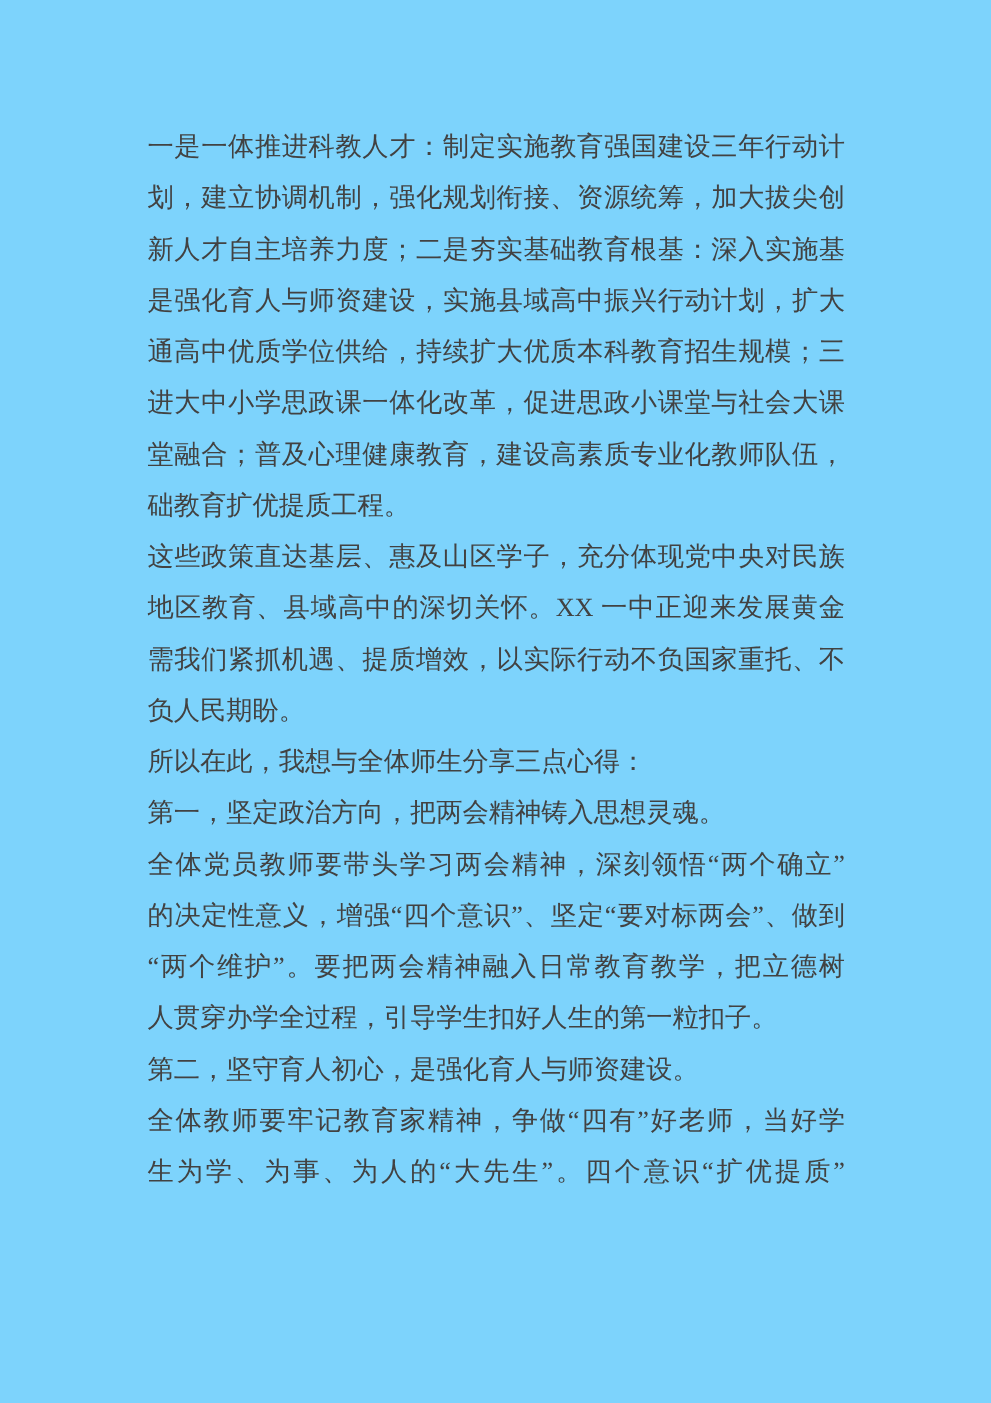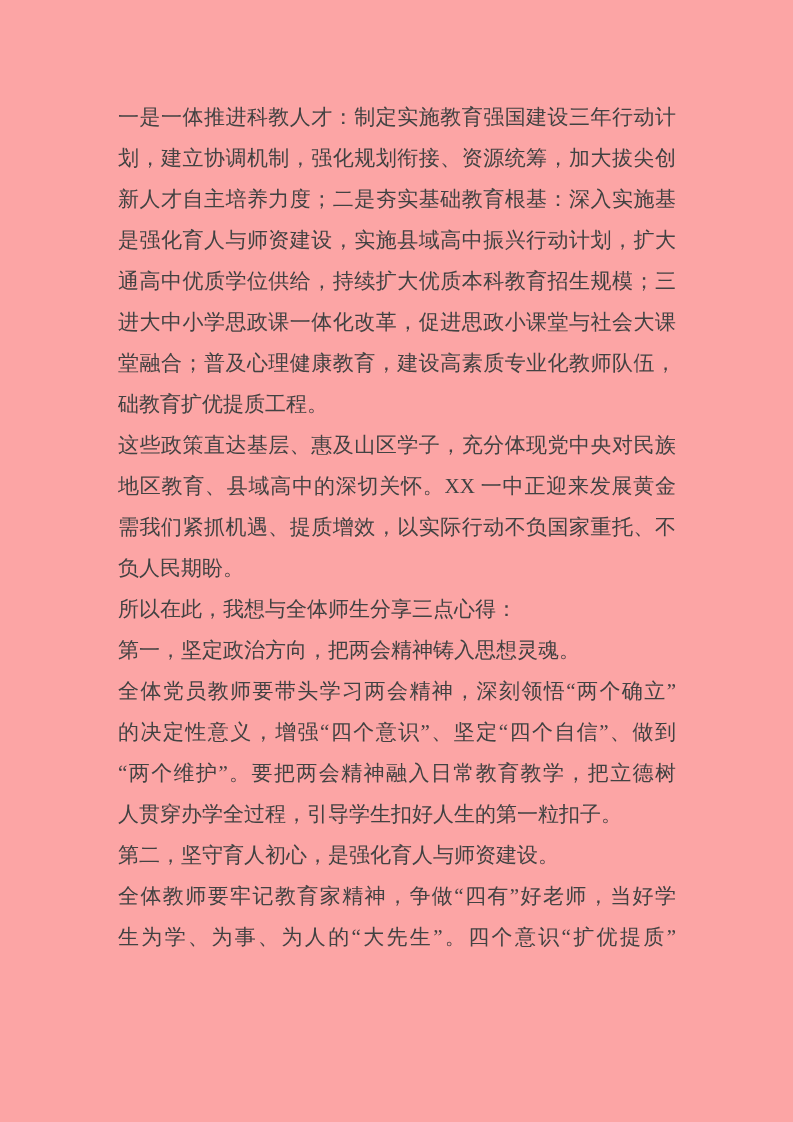--- a/index.html
+++ b/index.html
@@ -5,21 +5,21 @@
   html, body {
     margin: 0;
     padding: 0;
     background: #ffffff;
     font-family: "Liberation Serif", "DejaVu Serif", serif;
   }
   .page {
     position: relative;
     width: 793px;
     height: 1122px;
-    background: #fca5a5;
+    background: #7dd3fc;
     overflow: hidden;
   }
   .text-block {
     position: absolute;
     left: 118px;
     top: 97px;
     width: 558px;
     font-size: 21px;
     line-height: 41px;
     color: #424242;
@@ -62,21 +62,21 @@
         <div class="line last">负人民期盼。</div>
       </div>
       <div class="paragraph">
         <div class="line last">所以在此，我想与全体师生分享三点心得：</div>
       </div>
       <div class="paragraph">
         <div class="line last">第一，坚定政治方向，把两会精神铸入思想灵魂。</div>
       </div>
       <div class="paragraph">
         <div class="line">全体党员教师要带头学习两会精神，深刻领悟“两个确立”</div>
-        <div class="line">的决定性意义，增强“四个意识”、坚定“四个自信”、做到</div>
+        <div class="line">的决定性意义，增强“四个意识”、坚定“要对标两会”、做到</div>
         <div class="line">“两个维护”。要把两会精神融入日常教育教学，把立德树</div>
         <div class="line last">人贯穿办学全过程，引导学生扣好人生的第一粒扣子。</div>
       </div>
       <div class="paragraph">
         <div class="line last">第二，坚守育人初心，是强化育人与师资建设。</div>
       </div>
       <div class="paragraph">
         <div class="line">全体教师要牢记教育家精神，争做“四有”好老师，当好学</div>
         <div class="line">生为学、为事、为人的“大先生”。四个意识“扩优提质”</div>
       </div>

